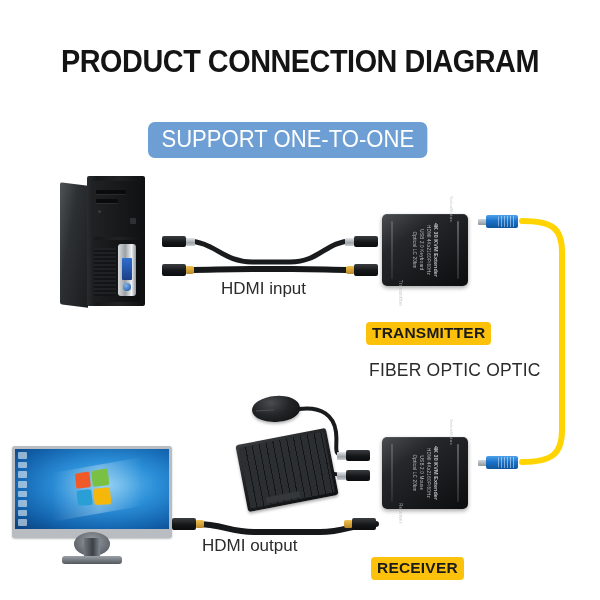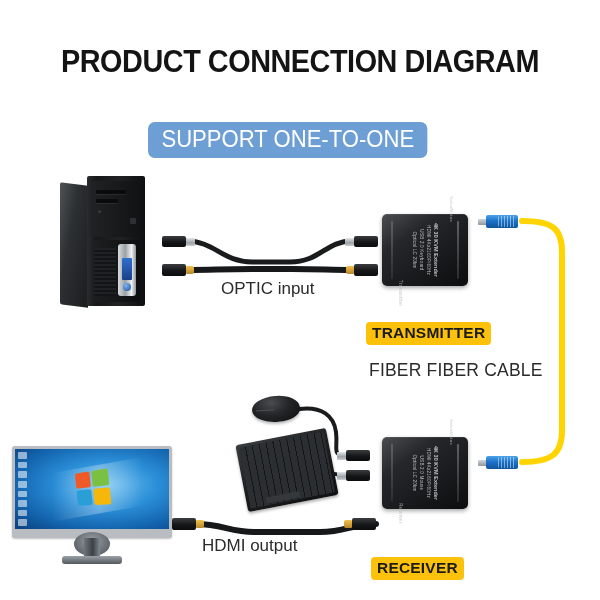--- a/index.html
+++ b/index.html
@@ -344,25 +344,25 @@
     </div>
     <div class="role">Transmitter</div>
   </div>
 
   <div class="sc" style="left:478px;top:215px;">
     <div class="ferrule"></div>
     <div class="body"></div>
     <div class="ridges"></div>
   </div>
 
-  <div class="lbl lbl-hdmi-in">OPTIC input</div>
+  <div class="lbl lbl-hdmi-in">HDMI input</div>
 
   <div class="hl hl-tx">TRANSMITTER</div>
 
-  <div class="lbl lbl-fiber">FIBER FIBER CABLE</div>
+  <div class="lbl lbl-fiber">FIBER OPTIC OPTIC</div>
 
   <div class="monitor">
     <div class="frame"></div>
     <div class="screen">
       <div class="glow"></div>
       <div class="icons">
         <i></i>
           <i></i>
           <i></i>
           <i></i>

